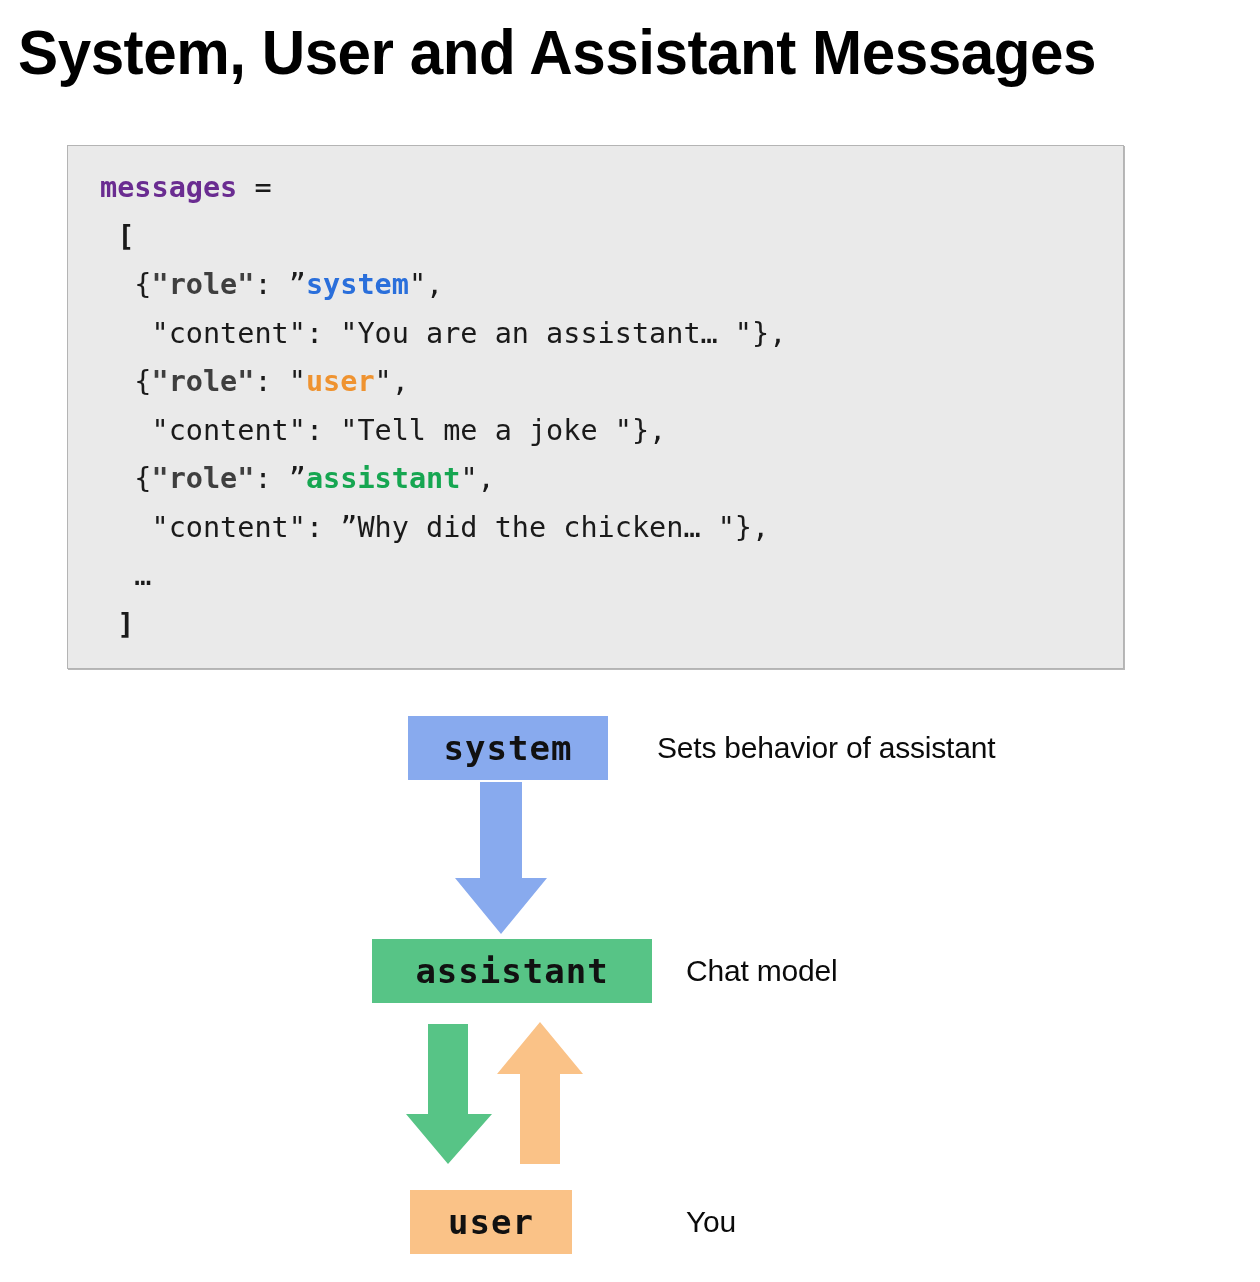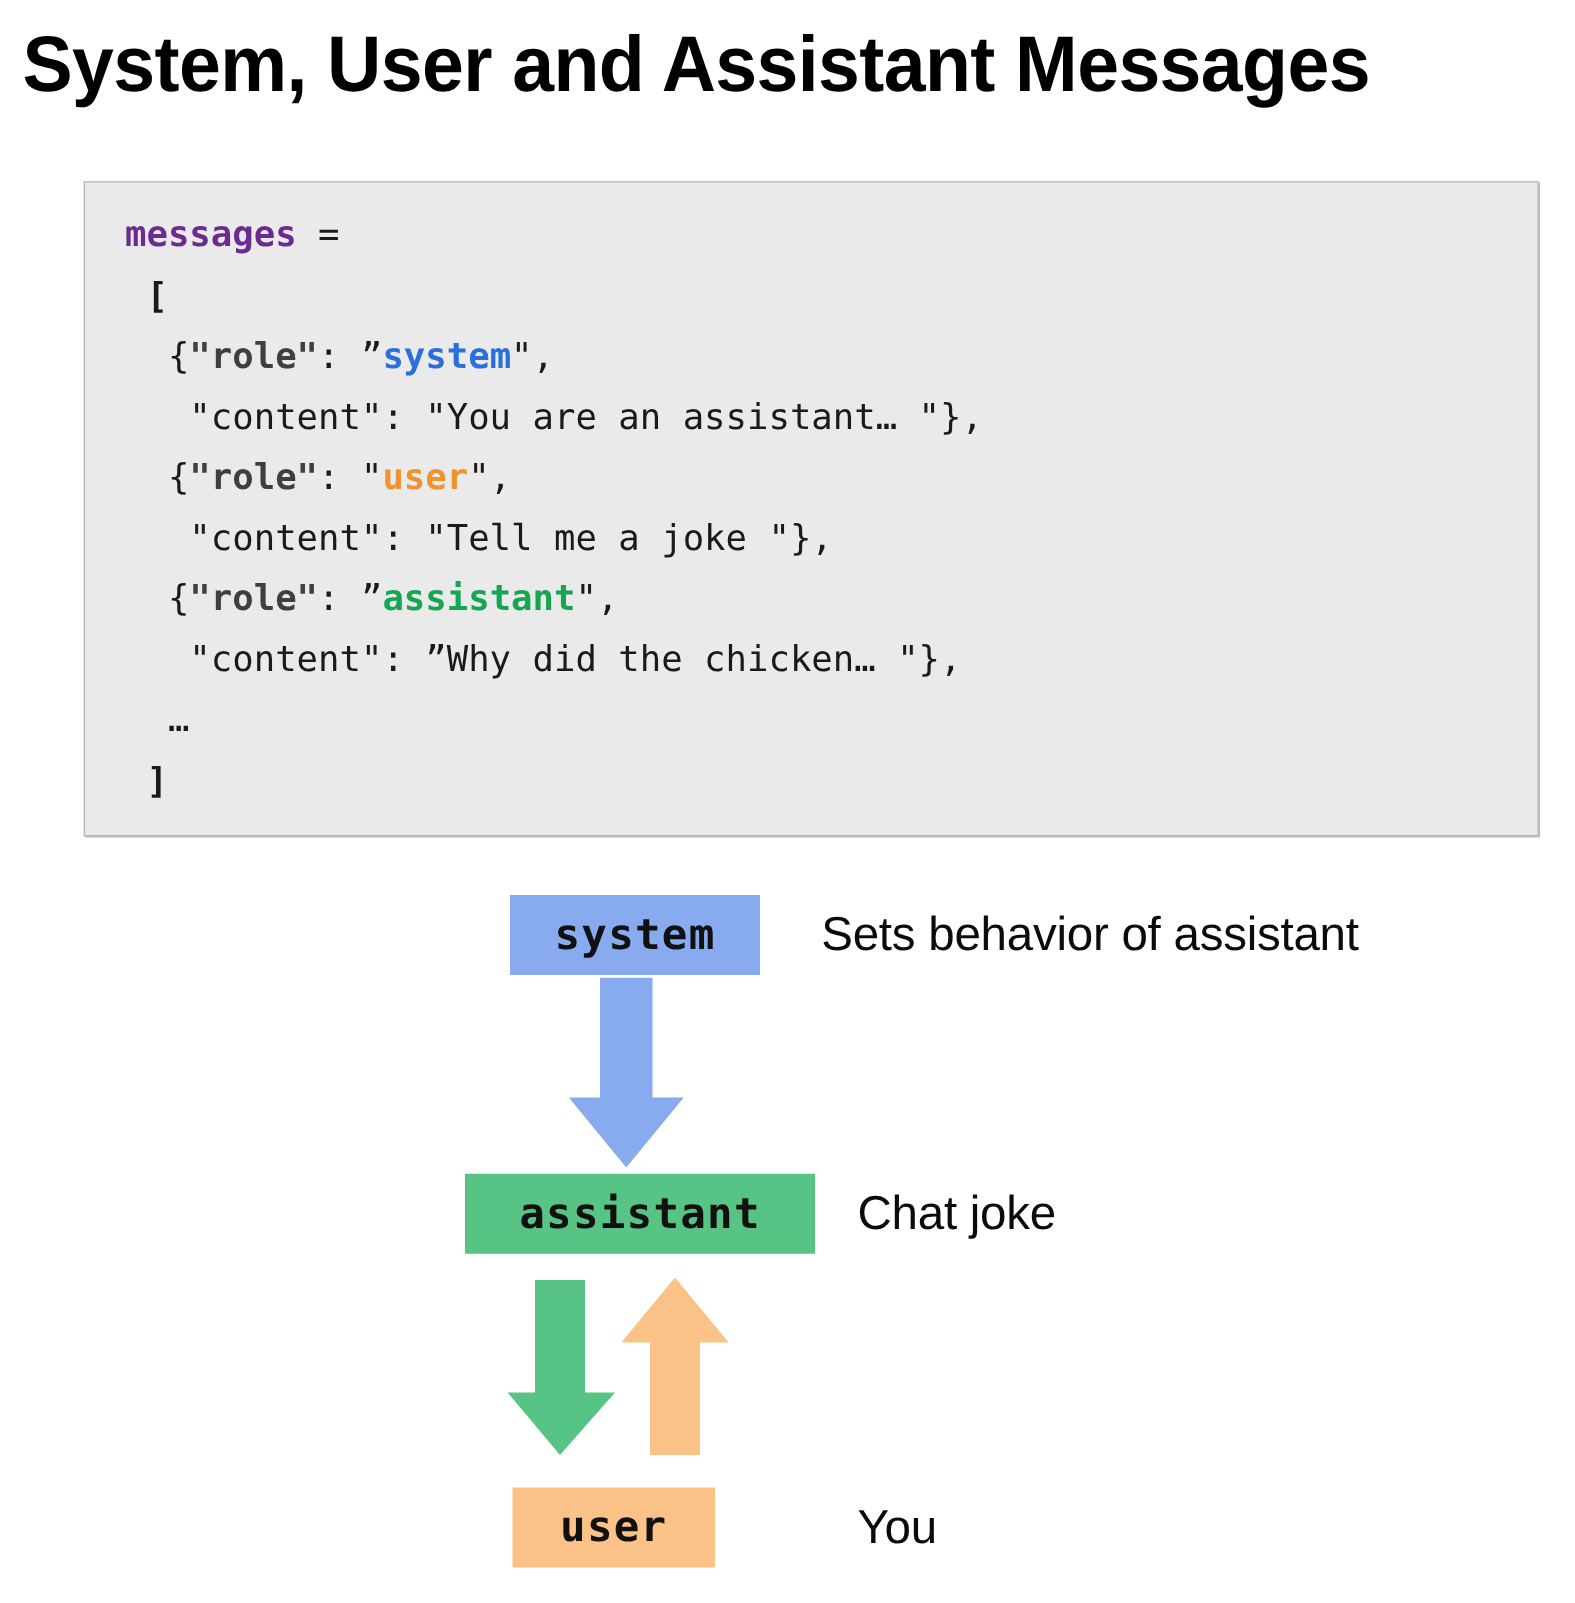--- a/index.html
+++ b/index.html
@@ -32,21 +32,21 @@
     white-space: nowrap;
     transform: scaleX(0.955);
     transform-origin: left center;
   }
 
   
   .code-block {
     position: absolute;
     left: 67px;
     top: 145px;
-    width: 1164px;
+    width: 1057px;
     height: 524px;
     box-sizing: border-box;
     background: #eaeaea;
     border: 1px solid #b4b4b4;
     box-shadow: 1px 1px 0 #b8b8b8;
     padding: 18px 0 0 32px;
   }
   .code-line {
     font-family: "DejaVu Sans Mono", "Liberation Mono", monospace;
     font-size: 28.5px;
@@ -77,21 +77,21 @@
     color: #111111;
     letter-spacing: 1px;
   }
   .box-system    { left: 408px; top: 716px;  width: 200px; height: 64px;  background: #88aaee; }
   .box-assistant { left: 372px; top: 939px;  width: 280px; height: 64px;  background: #57c486; }
   .box-user      { left: 410px; top: 1190px; width: 162px; height: 64px;  background: #fac287; }
 
   .caption {
     position: absolute;
     font-family: "Liberation Sans", sans-serif;
-    font-size: 38px;
+    font-size: 30px;
     line-height: 44px;
     color: #0b0b0b;
     white-space: nowrap;
     letter-spacing: -0.2px;
   }
   .cap-system    { left: 657px; top: 726px; }
   .cap-assistant { left: 686px; top: 949px; }
   .cap-user      { left: 686px; top: 1200px; text-align: right; }
 
   .arrow-svg { position: absolute; }
@@ -122,21 +122,21 @@
 <div class="diagram">
 
   <div class="role-box box-system">system</div>
   <div class="caption cap-system">Sets behavior of assistant</div>
 
   <svg class="arrow-svg arrow-down-blue" viewBox="0 0 92 152">
     <polygon points="25,0 67,0 67,96 92,96 46,152 0,96 25,96" fill="#88aaee"></polygon>
   </svg>
 
   <div class="role-box box-assistant">assistant</div>
-  <div class="caption cap-assistant">Chat joke</div>
+  <div class="caption cap-assistant">Chat model</div>
 
   <svg class="arrow-svg arrow-down-green" viewBox="0 0 86 140">
     <polygon points="22,0 62,0 62,90 86,90 42,140 0,90 22,90" fill="#57c486"></polygon>
   </svg>
 
   <svg class="arrow-svg arrow-up-orange" viewBox="0 0 86 142">
     <polygon points="43,0 86,52 63,52 63,142 23,142 23,52 0,52" fill="#fac287"></polygon>
   </svg>
 
   <div class="role-box box-user">user</div>

